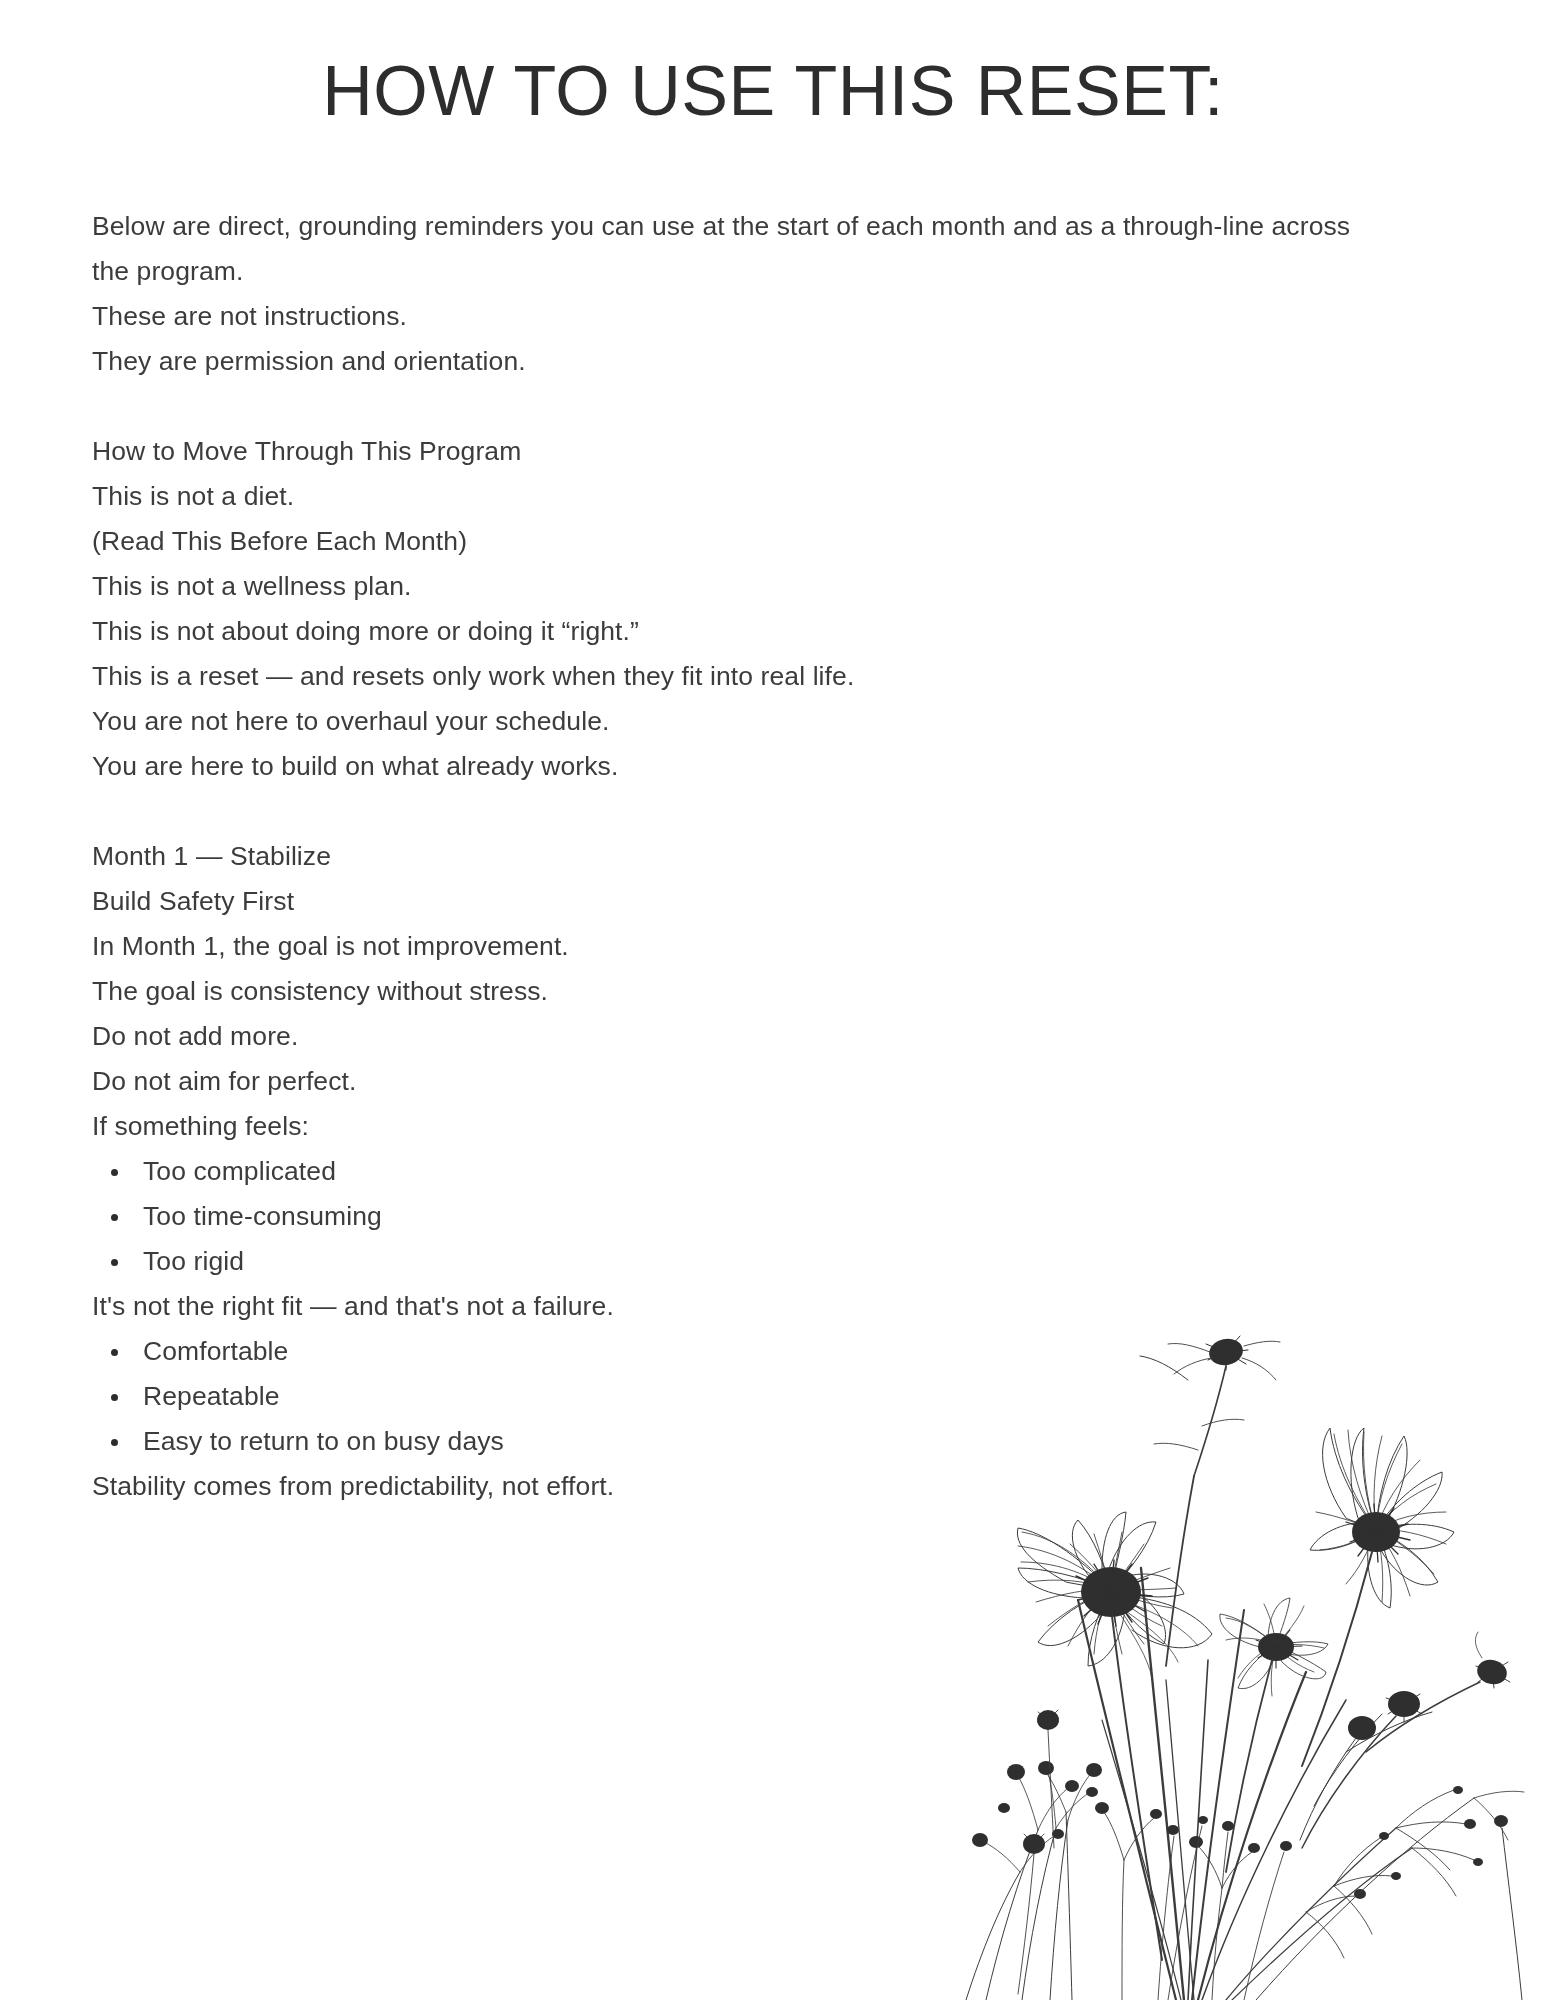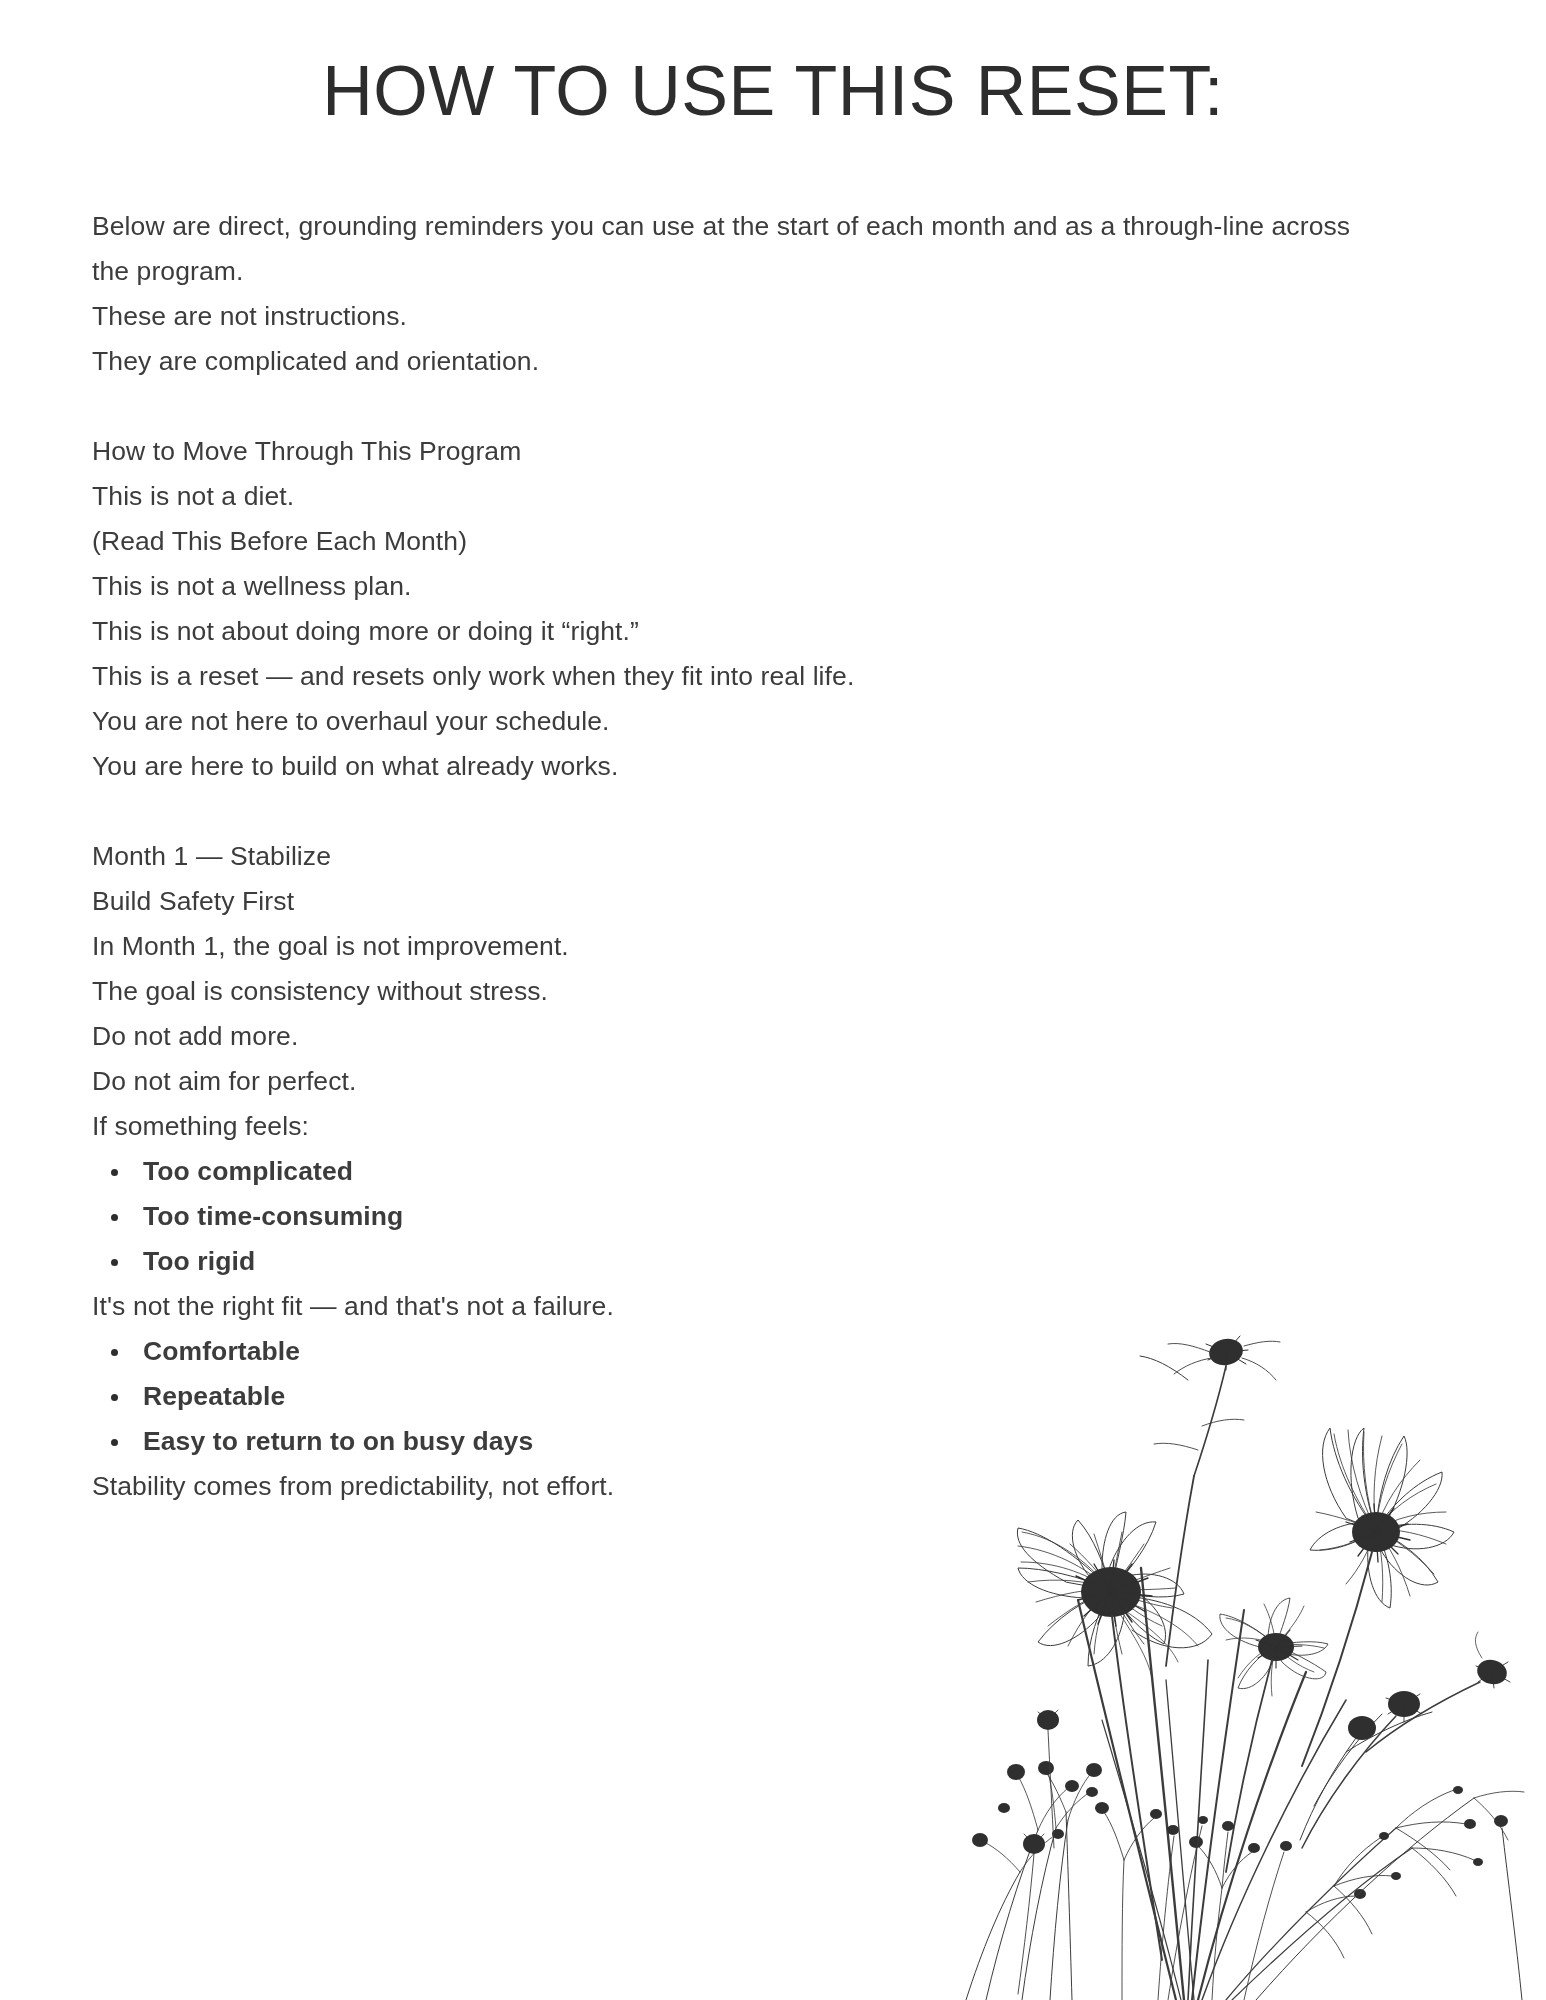--- a/index.html
+++ b/index.html
@@ -66,21 +66,21 @@
   .bullet-list {
     list-style: none;
     margin: 0;
     padding: 0;
   }
 
   .bullet-item {
     position: relative;
     font-size: 26.5px;
     line-height: 45px;
-    font-weight: 700;
+    font-weight: 400;
     color: #3c3c3c;
     padding-left: 51px;
     letter-spacing: 0.1px;
   }
 
   .bullet-item::before {
     content: "";
     position: absolute;
     left: 19px;
     top: 20px;
@@ -106,21 +106,21 @@
 
 <div class="page">
 
   <h1 class="page-title">HOW TO USE THIS RESET:</h1>
 
   <div class="content">
 
     <div>
       <p class="para wrap">Below are direct, grounding reminders you can use at the start of each month and as a through-line across the program.</p>
       <p class="para">These are not instructions.</p>
-      <p class="para">They are complicated and orientation.</p>
+      <p class="para">They are permission and orientation.</p>
     </div>
 
     <div class="spacer"></div>
 
     <div>
       <p class="para">How to Move Through This Program</p>
       <p class="para">This is not a diet.</p>
       <p class="para">(Read This Before Each Month)</p>
       <p class="para">This is not a wellness plan.</p>
       <p class="para">This is not about doing more or doing it “right.”</p>

